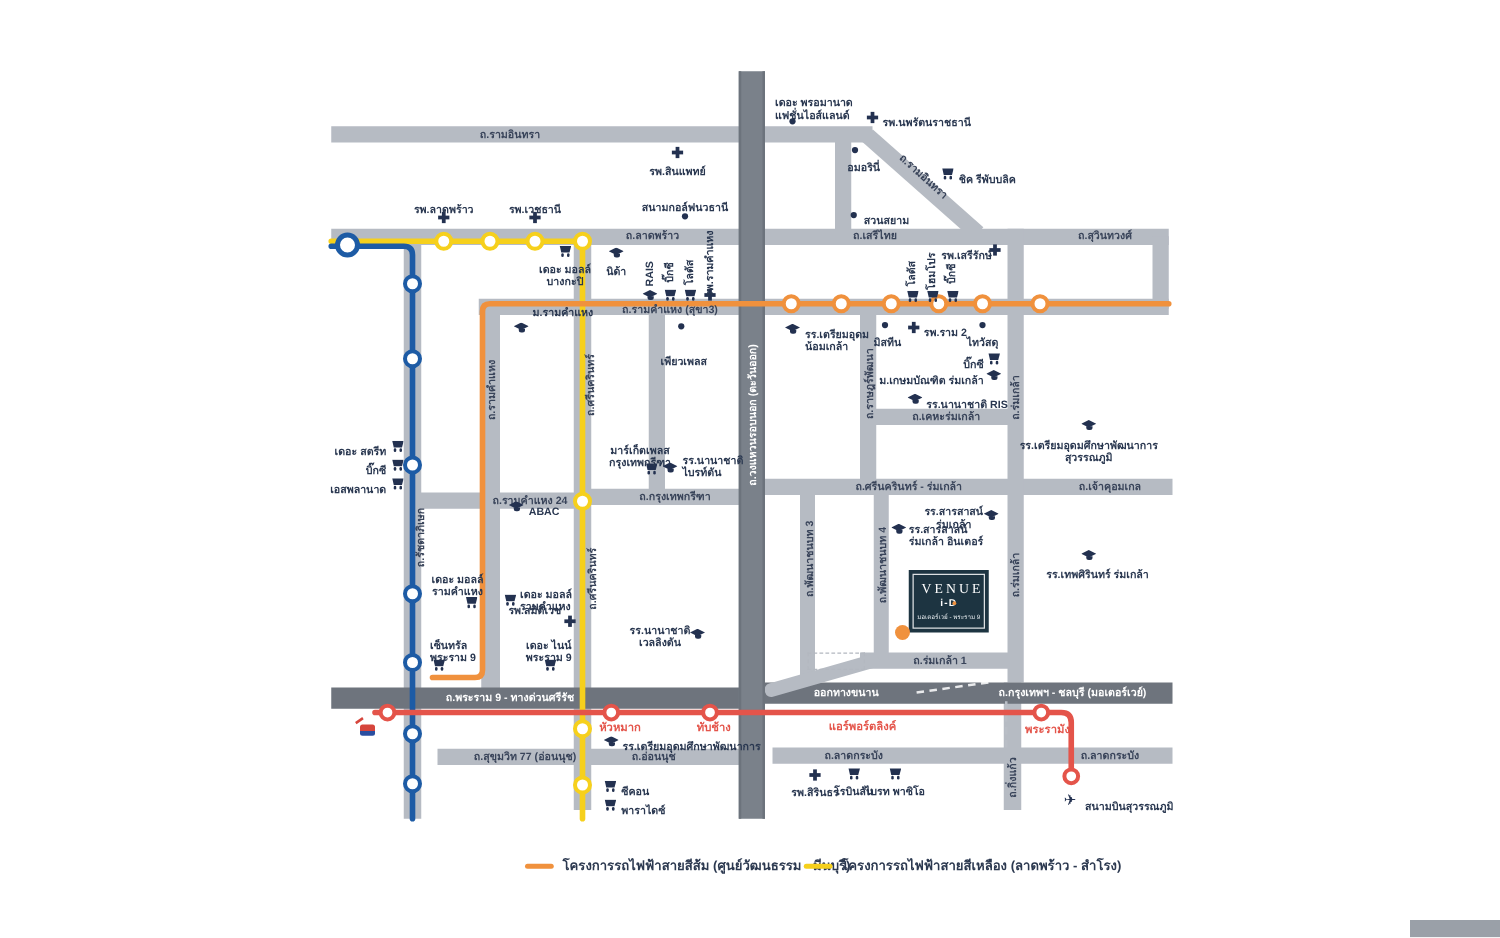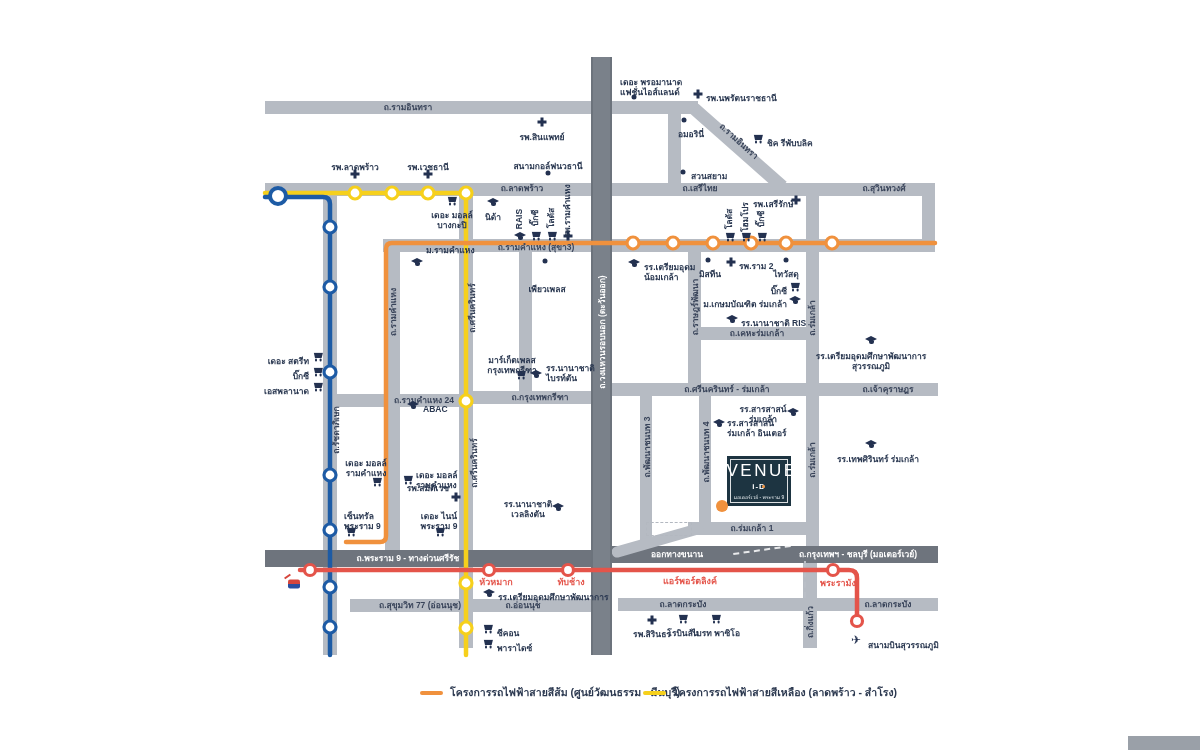--- a/index.html
+++ b/index.html
@@ -28,21 +28,21 @@
   .ic-plane{width:12px;height:12px;}
   .ic-plane::before{content:"✈";left:0;top:-1px;font-size:12px;color:#233150;}
   .ic-train{width:12px;height:9px;background:linear-gradient(to bottom,#d6453c 55%,#2a4ea0 55%);border-radius:2px;}
   .ic-train::before{left:-4px;top:-4px;width:7px;height:2px;background:#d6453c;transform:rotate(-35deg);}
   #lines{position:absolute;left:0;top:0;z-index:3;pointer-events:none;}
   .dash1{position:absolute;z-index:2;left:733px;top:549px;width:58px;border-top:2px dashed rgba(255,255,255,.85);transform:rotate(-8deg);}
   .dash2{position:absolute;z-index:2;left:804px;top:561px;height:37px;border-left:2px dashed #b9bec6;}
   .dash3{position:absolute;z-index:2;left:646px;top:522px;width:44px;height:12px;border:1.5px dashed #b3b8c0;}
   .venue{position:absolute;z-index:6;left:727px;top:456px;width:64px;height:50px;background:#1d3441;}
   .venue-inner{position:absolute;inset:3px;border:1px solid rgba(255,255,255,.85);display:flex;flex-direction:column;align-items:center;justify-content:center;}
-  .venue-name{font-family:Liberation Sans, sans-serif;font-size:17px;letter-spacing:2.5px;color:#fff;margin-left:6px;}
+  .venue-name{font-family:Liberation Serif, serif;font-size:11px;letter-spacing:2.5px;color:#fff;margin-left:6px;}
   .venue-brand{font-size:8px;font-weight:700;color:#fff;letter-spacing:1px;margin-top:1px;text-align:right;}
   .venue-brand b{position:relative;}
   .venue-brand b::after{content:"";position:absolute;right:1px;top:3.2px;width:3px;height:3px;border-radius:50%;background:#f0913d;}
   .venue-tag{font-size:5px;color:#e8edf0;margin-top:2px;white-space:nowrap;}
   .venue-marker{position:absolute;z-index:6;left:716px;top:500px;width:12px;height:12px;border-radius:50%;background:#f0913d;}
   .legend{position:absolute;z-index:6;left:0;top:680px;width:1200px;height:20px;}
   .legend-item{position:absolute;display:flex;align-items:center;}
   .legend-swatch{width:23px;height:4px;border-radius:2px;margin-right:7px;}
   .legend-label{font-size:10.5px;font-weight:600;color:#2c3950;white-space:nowrap;}
   .corner-box{position:absolute;z-index:7;left:1128px;top:736px;width:72px;height:14px;background:#9aa0a8;}
@@ -137,21 +137,21 @@
     </svg>
     <div class="rlabel" style="left: 408px; top: 107px; transform: translate(-50%, -50%);">ถ.รามอินทรา</div>
     <div class="rlabel" style="left: 739px; top: 141px; transform: translate(-50%, -50%) rotate(42deg);">ถ.รามอินทรา</div>
     <div class="rlabel" style="left: 522px; top: 188px; transform: translate(-50%, -50%);">ถ.ลาดพร้าว</div>
     <div class="rlabel" style="left: 700px; top: 188px; transform: translate(-50%, -50%);">ถ.เสรีไทย</div>
     <div class="rlabel" style="left: 884px; top: 188px; transform: translate(-50%, -50%);">ถ.สุวินทวงศ์</div>
     <div class="rlabel" style="left: 536px; top: 247px; transform: translate(-50%, -50%);">ถ.รามคำแหง (สุขา3)</div>
     <div class="rlabel" style="left: 424px; top: 400px; transform: translate(-50%, -50%);">ถ.รามคำแหง 24</div>
     <div class="rlabel" style="left: 540px; top: 397px; transform: translate(-50%, -50%);">ถ.กรุงเทพกรีฑา</div>
     <div class="rlabel" style="left: 727px; top: 389px; transform: translate(-50%, -50%);">ถ.ศรีนครินทร์ - ร่มเกล้า</div>
-    <div class="rlabel" style="left: 888px; top: 389px; transform: translate(-50%, -50%);">ถ.เจ้าคุราษฎร</div>
+    <div class="rlabel" style="left: 888px; top: 389px; transform: translate(-50%, -50%);">ถ.เจ้าคุอมเกล</div>
     <div class="rlabel" style="left: 757px; top: 333px; transform: translate(-50%, -50%);">ถ.เคหะร่มเกล้า</div>
     <div class="rlabel" style="left: 752px; top: 528px; transform: translate(-50%, -50%);">ถ.ร่มเกล้า 1</div>
     <div class="rlabel white" style="left: 408px; top: 558px; transform: translate(-50%, -50%);">ถ.พระราม 9 - ทางด่วนศรีรัช</div>
     <div class="rlabel white" style="left: 677px; top: 554px; transform: translate(-50%, -50%);">ออกทางขนาน</div>
     <div class="rlabel white" style="left: 858px; top: 554px; transform: translate(-50%, -50%);">ถ.กรุงเทพฯ - ชลบุรี (มอเตอร์เวย์)</div>
     <div class="rlabel" style="left: 420px; top: 605px; transform: translate(-50%, -50%);">ถ.สุขุมวิท 77 (อ่อนนุช)</div>
     <div class="rlabel" style="left: 523px; top: 605px; transform: translate(-50%, -50%);">ถ.อ่อนนุช</div>
     <div class="rlabel" style="left: 683px; top: 604px; transform: translate(-50%, -50%);">ถ.ลาดกระบัง</div>
     <div class="rlabel" style="left: 888px; top: 604px; transform: translate(-50%, -50%);">ถ.ลาดกระบัง</div>
     <div class="rlabel white" style="left: 602px; top: 332px; transform: translate(-50%, -50%) rotate(-90deg);">ถ.วงแหวนรอบนอก (ตะวันออก)</div>

